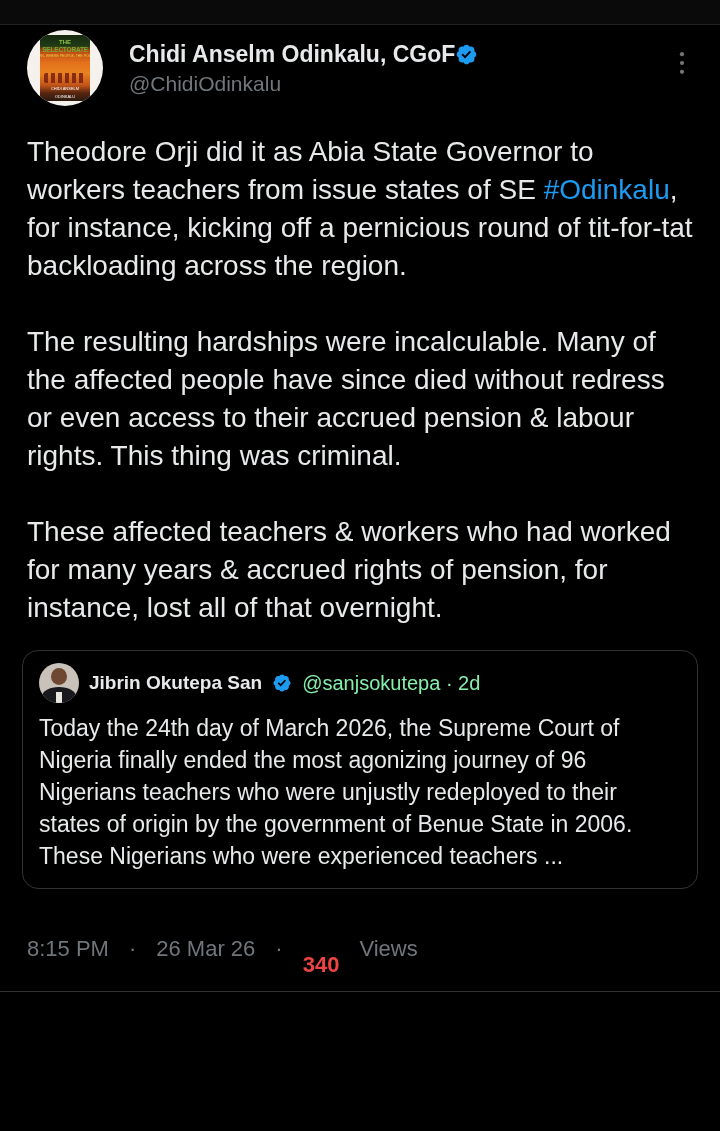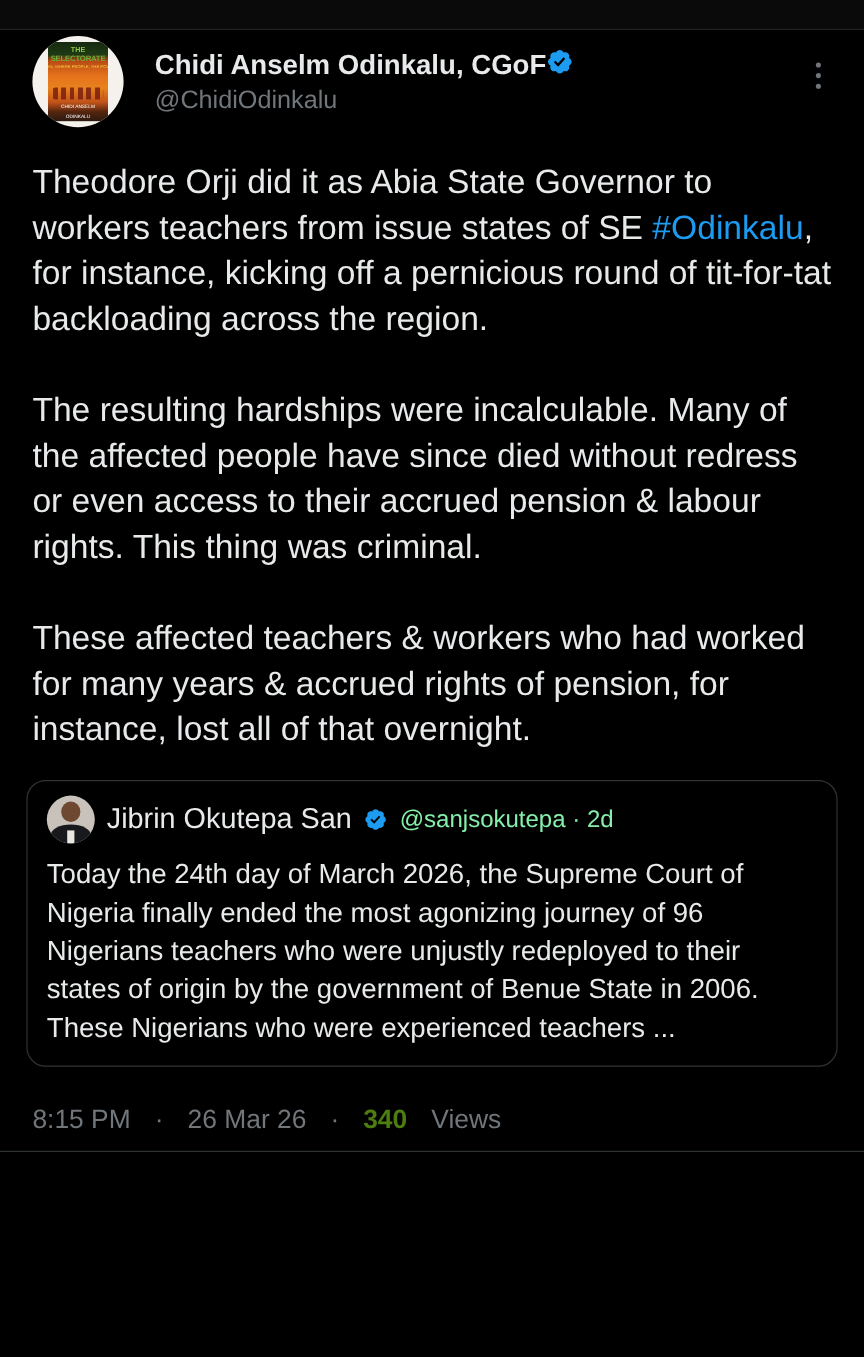--- a/index.html
+++ b/index.html
@@ -25,21 +25,21 @@
   .bc-the { margin-top:4px; font-size:6px; font-weight:bold; color:#8dc63f; line-height:7px; }
   .bc-title { font-size:6.5px; font-weight:bold; color:#6fae3a; line-height:8px; letter-spacing:-0.2px; }
   .bc-sub { font-size:3.5px; color:#f4d03f; line-height:5px; white-space:nowrap; }
   .bc-figures {
     margin-top:14px; width:42px; height:10px;
     background:repeating-linear-gradient(90deg,#7a1f0e 0 4px,transparent 4px 7px);
     border-radius:2px; opacity:.85;
   }
   .bc-author { margin-top:3px; font-size:4px; color:#fff; line-height:5px; }
   .author-block { margin-left:26px; padding-top:10px; min-width:0; }
-  .name-row { display:flex; align-items:flex-start; gap:0; }
+  .name-row { display:flex; align-items:center; gap:0; }
   .display-name { font-size:23px; font-weight:700; color:#e7e9ea; line-height:28px; cursor:pointer; }
   .verified { width:23px; height:23px; flex:0 0 auto; }
   .verified-sm { width:20px; height:20px; flex:0 0 auto; }
   .handle { font-size:21px; color:#71767b; line-height:27px; margin-top:2px; }
   .more-btn { margin-left:auto; padding-top:18px; cursor:pointer; }
   .more-btn svg { width:22px; height:30px; display:block; }
 
   
   .tweet-text { padding:0 27px; margin-top:27px; font-size:28px; line-height:38px; color:#e7e9ea; font-weight:400; }
   .tweet-text p { margin:0 0 38px 0; }
@@ -52,27 +52,27 @@
     padding:12px 16px 16px 16px; cursor:pointer;
   }
   .q-header { display:flex; align-items:center; gap:10px; }
   .q-avatar {
     width:40px; height:40px; border-radius:50%; background:#c9c2ba;
     position:relative; overflow:hidden; flex:0 0 auto;
   }
   .q-head { position:absolute; top:5px; left:12px; width:16px; height:17px; border-radius:50%; background:#6e4830; }
   .q-body-shape { position:absolute; bottom:-3px; left:3px; width:34px; height:19px; border-radius:55% 55% 0 0; background:#17191c; }
   .q-band { position:absolute; bottom:0; left:17px; width:6px; height:11px; background:#e9e6e0; }
-  .q-name { font-size:24px; font-weight:400; color:#e7e9ea; white-space:nowrap; }
+  .q-name { font-size:19px; font-weight:700; color:#e7e9ea; white-space:nowrap; }
   .q-handle { font-size:20px; color:#86efac; white-space:nowrap; overflow:hidden; text-overflow:ellipsis; }
   .q-text { margin-top:9px; font-size:23px; line-height:32px; color:#e7e9ea; }
 
   
   .tweet-meta { display:flex; align-items:center; gap:20px; margin:30px 27px 0 27px; font-size:22px; color:#71767b; line-height:27px; }
-  .views-count { color:#4d7c0f; font-weight:700; }
+  .views-count { color:#ef4444; font-weight:700;margin-top:32px; }
   .bottom-divider { margin-top:13px; border-top:1px solid #2f3336; width:100%; }
 </style>
 </head>
 <body>
 
 <div class="screen">
 
   <div class="top-strip"></div>
 
   <div class="tweet-header">

